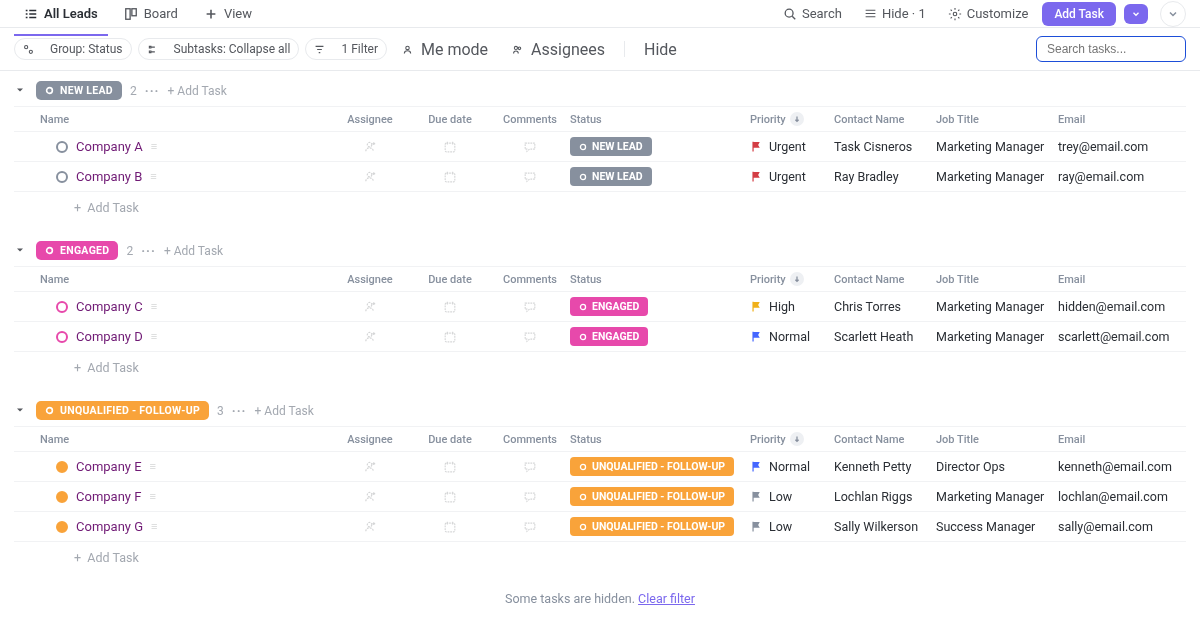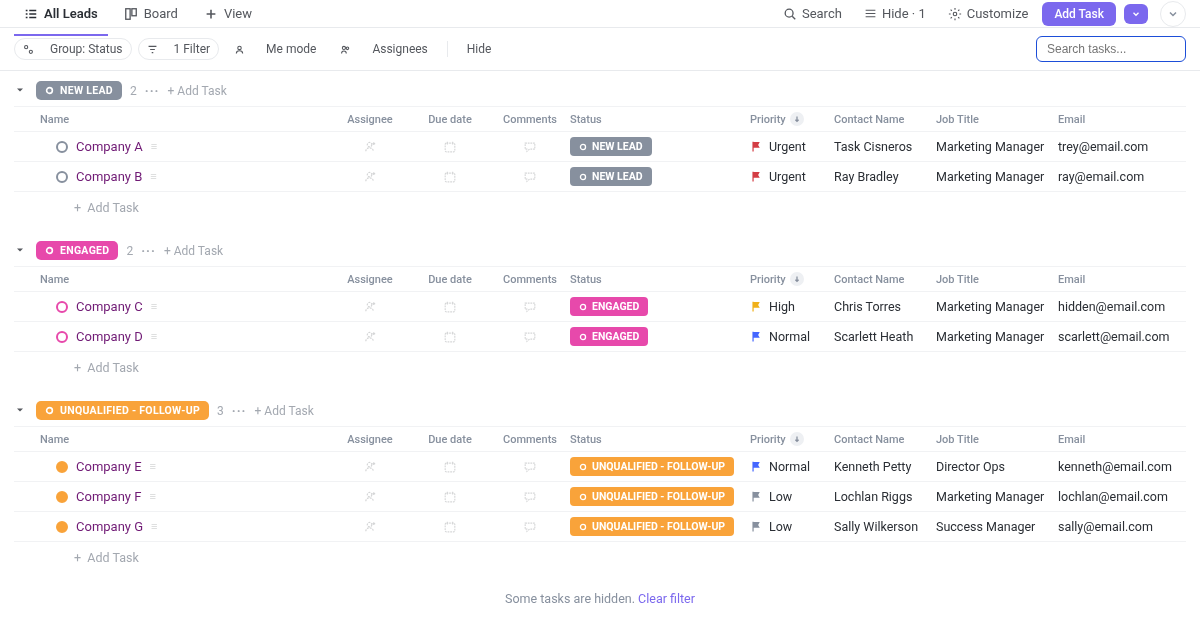--- a/index.html
+++ b/index.html
@@ -10,21 +10,21 @@
 .tab.active::after{content:"";position:absolute;bottom:-9px;left:0;right:0;height:2px;background:#7b68ee}
 .tab svg{width:14px;height:14px}
 .spacer{flex:1}
 .top-action{display:flex;align-items:center;gap:5px;padding:5px 8px;color:#54575d;cursor:pointer;font-size:13px}
 .add-task-btn{background:#7b68ee;color:#fff;padding:5px 12px;border-radius:6px;font-weight:500;font-size:12px;display:flex;align-items:center}
 .dd-btn{background:#7b68ee;color:#fff;padding:5px 7px;border-radius:6px;margin-left:2px}
 .circ-btn{width:26px;height:26px;border:1px solid #e8eaed;border-radius:50%;display:flex;align-items:center;justify-content:center;margin-left:6px}
 .filterbar{display:flex;align-items:center;padding:8px 14px;border-bottom:1px solid #e8eaed;gap:6px}
 .chip{display:flex;align-items:center;gap:16px;padding:3px 9px;border:1px solid #e8eaed;border-radius:14px;color:#54575d;font-size:12px;cursor:pointer}
 .chip.short{padding:3px 8px}
-.plain{display:flex;align-items:center;gap:21px;padding:3px 9px;color:#54575d;font-size:12px;cursor:pointer}
+.plain{display:flex;align-items:center;gap:8px;padding:3px 9px;color:#54575d;font-size:16px;cursor:pointer}
 .vdiv{width:1px;height:16px;background:#e8eaed;margin:0 4px}
 .search-input{margin-left:auto;border:1px solid #1d4ed8;border-radius:6px;padding:5px 10px;font-size:12px;color:#2a2e34;width:150px;outline:none}
 .content{padding:10px 14px 0}
 .group{margin-bottom:18px}
 .group-head{display:flex;align-items:center;gap:8px;margin-bottom:6px}
 .caret{width:14px;height:14px;color:#54575d}
 .status-badge{display:flex;align-items:center;gap:6px;padding:3px 9px;border-radius:5px;font-size:10.5px;font-weight:700;color:#fff;letter-spacing:0.3px}
 .bg-gray{background:#87909e}
 .bg-pink{background:#e749ab}
 .bg-orange{background:#f9a33a}
@@ -51,21 +51,21 @@
 .grip{color:#d5d6d7;font-size:11px}
 .ghost-icon{color:#d5d6d7}
 .status-pill{display:inline-flex;align-items:center;gap:5px;padding:3px 9px;border-radius:4px;font-size:10.5px;font-weight:700;color:#fff}
 .flag{width:13px;height:13px}
 .priority-text{font-size:12.5px}
 .cell-text{font-size:12.5px}
 .th-inner{display:flex;align-items:center;gap:4px}
 .sort-badge{width:14px;height:14px;border-radius:50%;background:#eef0f3;display:inline-flex;align-items:center;justify-content:center}
 .add-row{color:#a3a8b0;font-size:12.5px;padding:8px 0 8px 60px;cursor:pointer}
 .hidden-msg{text-align:center;color:#87909e;font-size:12.5px;margin-top:10px}
-.hidden-msg a{color:#7b68ee;cursor:pointer}
+.hidden-msg a{color:#7b68ee;text-decoration:underline;cursor:pointer}
 svg{display:block}
 </style>
 </head>
 <body>
 
 <div class="topbar">
  <div class="tab active">
   <span>
         <svg viewBox="0 0 16 16" width="14" height="14" fill="none" stroke="currentColor" stroke-width="1.5">
           <path d="M2 4h2M6 4h8M2 8h2M6 8h8M2 12h2M6 12h8"></path>
@@ -134,20 +134,28 @@
 
 <div class="filterbar">
  <div class="chip short">
   <span>
         <svg viewBox="0 0 14 14" width="11" height="11" fill="none" stroke="currentColor" stroke-width="1.4">
           <circle cx="4" cy="4" r="2"></circle>
           <circle cx="10" cy="10" r="2"></circle>
         </svg>
       </span>
   <span>Group: Status</span>
+ </div>
+ <div class="chip short">
+  <span>
+        <svg viewBox="0 0 14 14" width="11" height="11" fill="none" stroke="currentColor" stroke-width="1.4">
+          <path d="M3 3h2v2H3zM3 9h2v2H3zM5 4h5M5 10h5"></path>
+        </svg>
+      </span>
+  <span>Subtasks: Collapse all</span>
  </div>
  <div class="chip short">
   <span>
         <svg viewBox="0 0 14 14" width="11" height="11" fill="none" stroke="currentColor" stroke-width="1.4">
           <path d="M2 3h10M4 7h6M6 11h2"></path>
         </svg>
       </span>
   <span>1 Filter</span>
  </div>
  <div class="plain">

